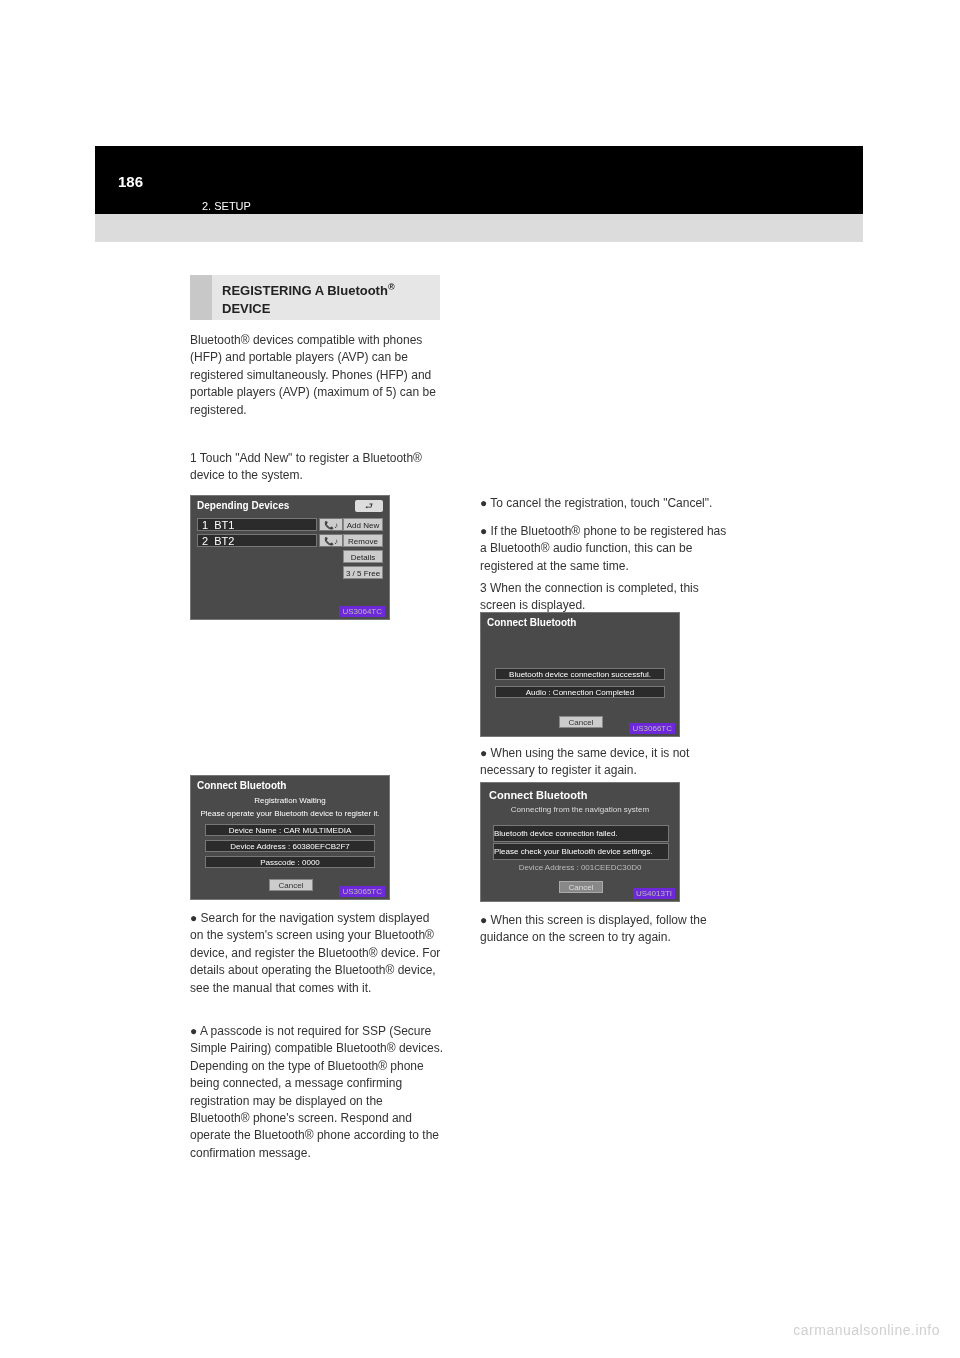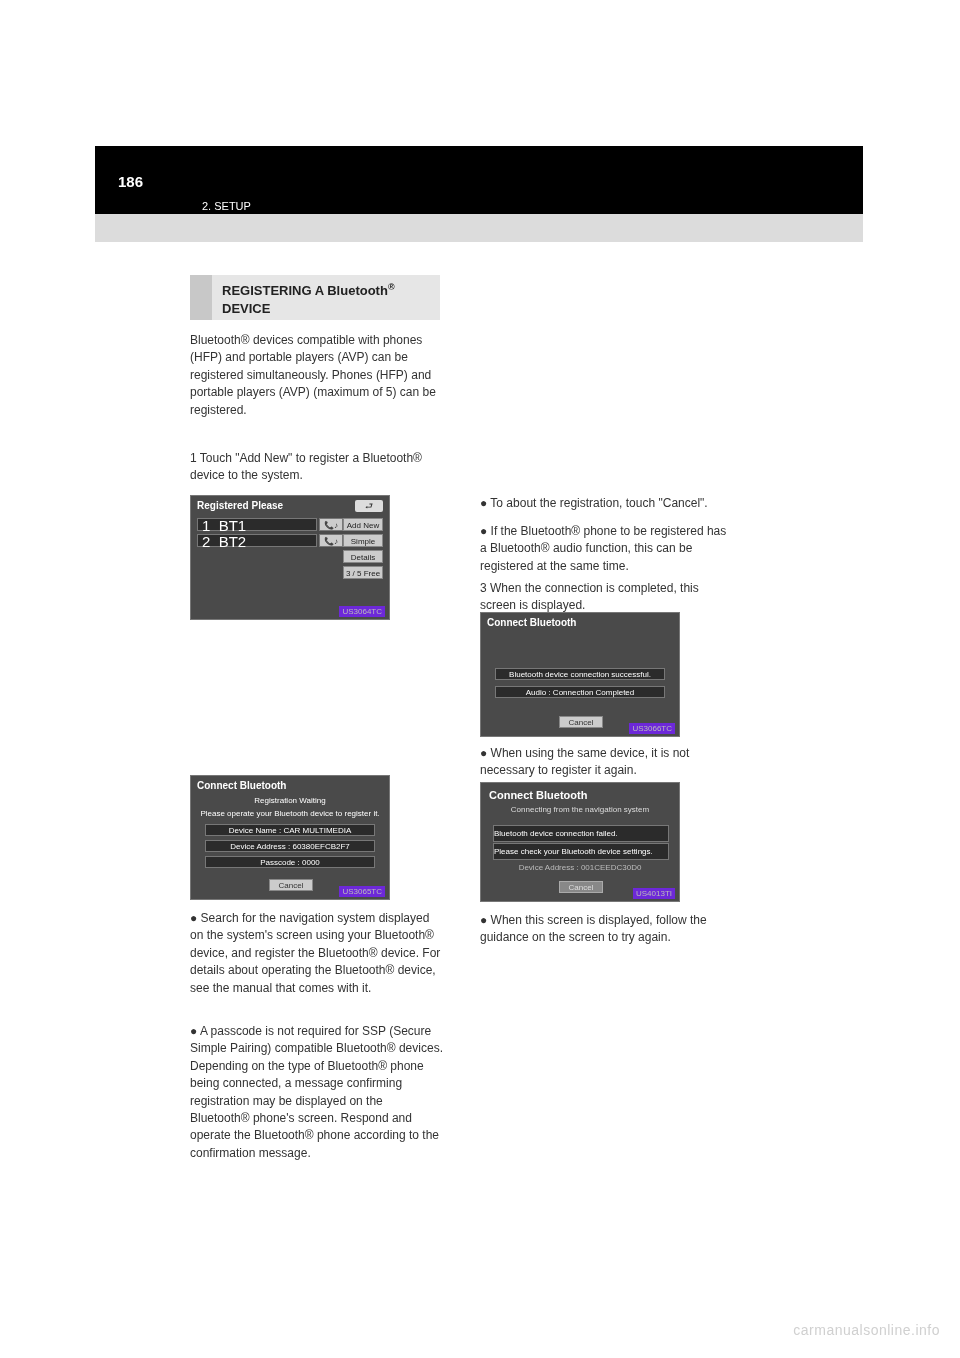--- a/index.html
+++ b/index.html
@@ -25,21 +25,21 @@
   .para { font-size: 12px; line-height: 1.45; color: #333; }
 
   
   .fig { position: relative; background: #4a4a4a; border: 1px solid #777; }
   .fig-cap { position: absolute; right: 4px; bottom: 2px; font-size: 8px; color: #bbb; background: #6d28d9; padding: 1px 3px; }
 
   
   .fig1 { width: 200px; height: 125px; }
   .f1-title { position:absolute; left:6px; top:4px; color:#fff; font-size:10px; font-weight:bold; }
   .f1-back { position:absolute; right:6px; top:4px; width:28px; height:12px; background:#ddd; border-radius:2px; text-align:center; font-size:9px; line-height:12px; }
-  .f1-row { position:absolute; left:6px; height:13px; width:120px; background:#2b2b2b; border:1px solid #777; color:#fff; font-size:15px; padding-left:4px; line-height:13px; }
+  .f1-row { position:absolute; left:6px; height:13px; width:120px; background:#2b2b2b; border:1px solid #777; color:#fff; font-size:11px; padding-left:4px; line-height:13px; }
   .f1-ic { position:absolute; height:13px; width:24px; background:#ccc; border:1px solid #777; font-size:8px; text-align:center; line-height:13px; }
   .f1-btn { position:absolute; right:6px; height:13px; width:40px; background:#ccc; border:1px solid #888; font-size:8px; text-align:center; line-height:13px; color:#222; }
 
   
   .fig2 { width: 200px; height: 125px; }
   .f2-title { position:absolute; left:6px; top:4px; color:#fff; font-size:10px; font-weight:bold; }
   .f2-sub   { position:absolute; width:100%; text-align:center; color:#fff; font-size:8px; }
   .f2-line  { position:absolute; left:14px; right:14px; height:12px; background:#2b2b2b; border:1px solid #777; color:#fff; font-size:8px; text-align:center; line-height:12px; }
   .f2-cancel{ position:absolute; left:78px; bottom:8px; width:44px; height:12px; background:#ccc; border:1px solid #888; font-size:8px; text-align:center; line-height:12px; }
 
@@ -79,28 +79,28 @@
   <div class="col-left" style="top: 332px;">
     <p class="para">Bluetooth® devices compatible with phones (HFP) and portable players (AVP) can be registered simultaneously. Phones (HFP) and portable players (AVP) (maximum of 5) can be registered.</p>
   </div>
 
   <div class="col-left" style="top: 450px;">
     <p class="para">1  Touch "Add New" to register a Bluetooth® device to the system.</p>
   </div>
 
   <div class="col-left" style="top: 495px;">
     <div class="fig fig1">
-      <div class="f1-title">Registered Please</div>
+      <div class="f1-title">Depending Devices</div>
       <div class="f1-back">⮐</div>
       <div class="f1-row" style="top:22px;"><span>1</span>&nbsp;&nbsp;<span>BT1</span></div>
       <div class="f1-ic" style="top:22px; left:128px;">📞♪</div>
       <div class="f1-row" style="top:38px;"><span>2</span>&nbsp;&nbsp;<span>BT2</span></div>
       <div class="f1-ic" style="top:38px; left:128px;">📞♪</div>
       <div class="f1-btn" style="top:22px;">Add New</div>
-      <div class="f1-btn" style="top:38px;">Simple</div>
+      <div class="f1-btn" style="top:38px;">Remove</div>
       <div class="f1-btn" style="top:54px;">Details</div>
       <div class="f1-btn" style="top:70px;">3 / 5  Free</div>
       <div class="fig-cap">US3064TC</div>
     </div>
   </div>
 
 
 
   <div class="col-left" style="top: 775px;">
     <div class="fig fig2">
@@ -117,21 +117,21 @@
 
   <div class="col-left" style="top: 1023px;">
     <p class="para">● A passcode is not required for SSP (Secure Simple Pairing) compatible Bluetooth® devices. Depending on the type of Bluetooth® phone being connected, a message confirming registration may be displayed on the Bluetooth® phone's screen. Respond and operate the Bluetooth® phone according to the confirmation message.</p>
   </div>
 
   <div class="col-left" style="top: 910px;">
     <p class="para">● Search for the navigation system displayed on the system's screen using your Bluetooth® device, and register the Bluetooth® device. For details about operating the Bluetooth® device, see the manual that comes with it.</p>
   </div>
 
   <div class="col-right" style="top: 495px;">
-    <p class="para">● To about the registration, touch "Cancel".</p>
+    <p class="para">● To cancel the registration, touch "Cancel".</p>
   </div>
 
   <div class="col-right" style="top: 523px;">
     <p class="para">● If the Bluetooth® phone to be registered has a Bluetooth® audio function, this can be registered at the same time.</p>
   </div>
 
   <div class="col-right" style="top: 580px;">
     <p class="para">3  When the connection is completed, this screen is displayed.</p>
   </div>
 

